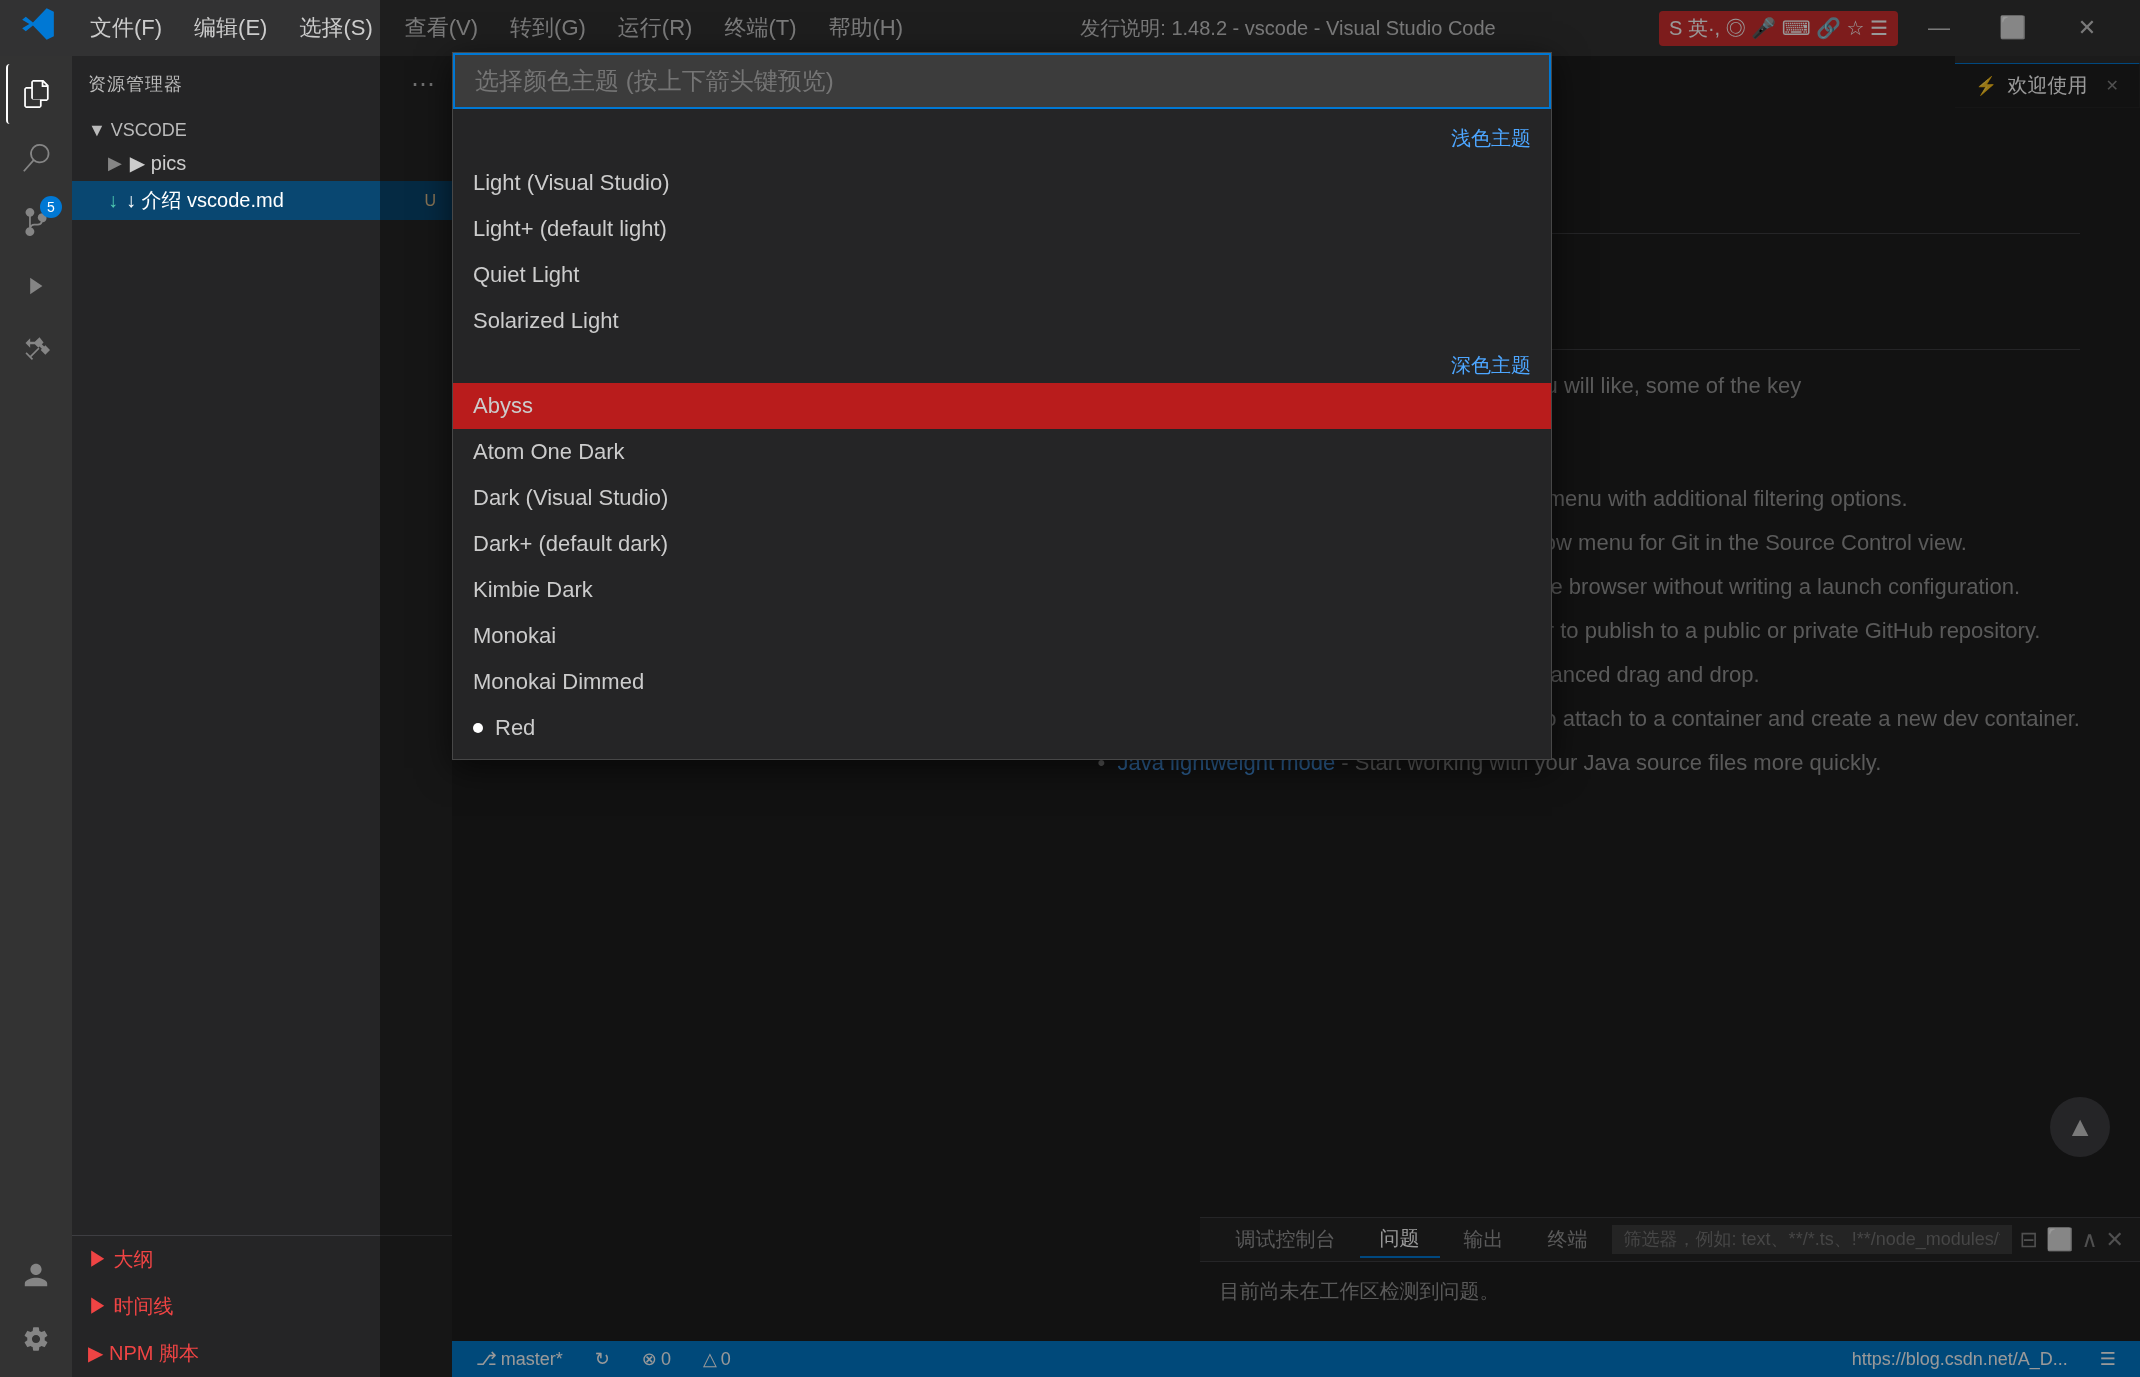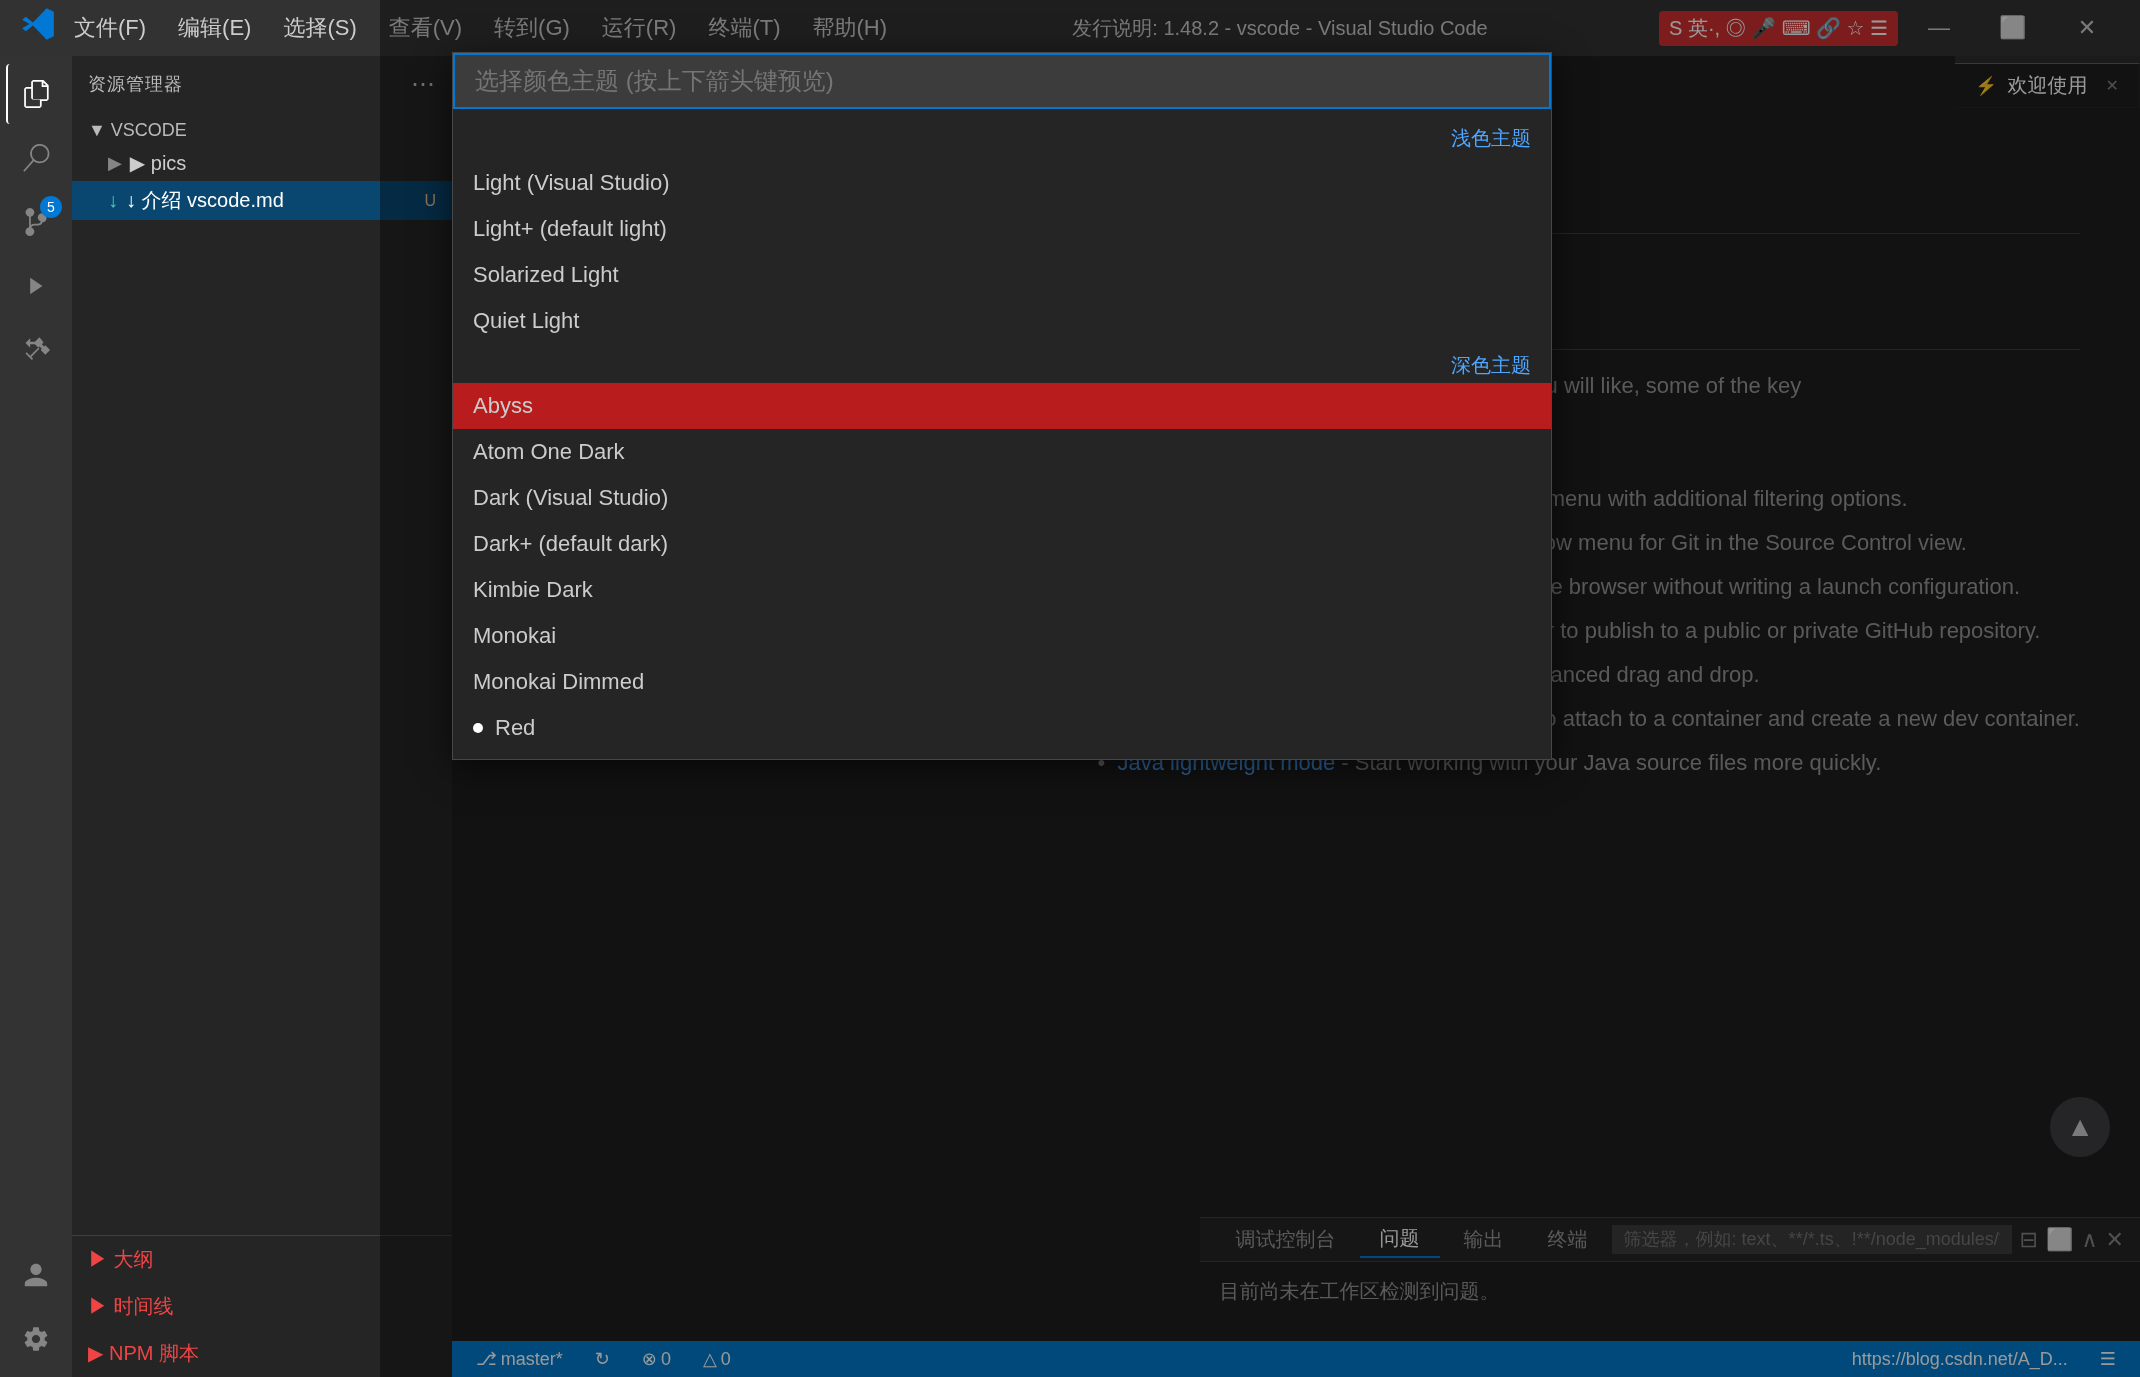--- a/index.html
+++ b/index.html
@@ -23,21 +23,21 @@
       justify-content: space-between;
       padding: 0 20px;
       position: absolute;
       top: 0;
       left: 0;
       z-index: 100;
     }
     .titlebar-left {
       display: flex;
       align-items: center;
-      gap: 4px;
+      gap: 20px;
     }
     .titlebar-logo {
       color: #0078d4;
       font-size: 36px;
       font-weight: bold;
     }
     .titlebar-menus {
       display: flex;
       gap: 4px;
     }
@@ -652,24 +652,24 @@
       <span class="section-name"></span>
       <span class="section-type">浅色主题</span>
     </li>
     <li class="theme-picker-item">
         <span>Light (Visual Studio)</span>
       </li>
     <li class="theme-picker-item">
         <span>Light+ (default light)</span>
       </li>
     <li class="theme-picker-item">
+        <span>Quiet Light</span>
+      </li>
+    <li class="theme-picker-item">
         <span>Solarized Light</span>
-      </li>
-    <li class="theme-picker-item">
-        <span>Quiet Light</span>
       </li>
 
     <li class="theme-section-divider">
       <span class="label"></span>
       <span class="tag">深色主题</span>
     </li>
     <li class="theme-picker-item active">
         <span>Abyss</span>
       </li>
     <li class="theme-picker-item">

